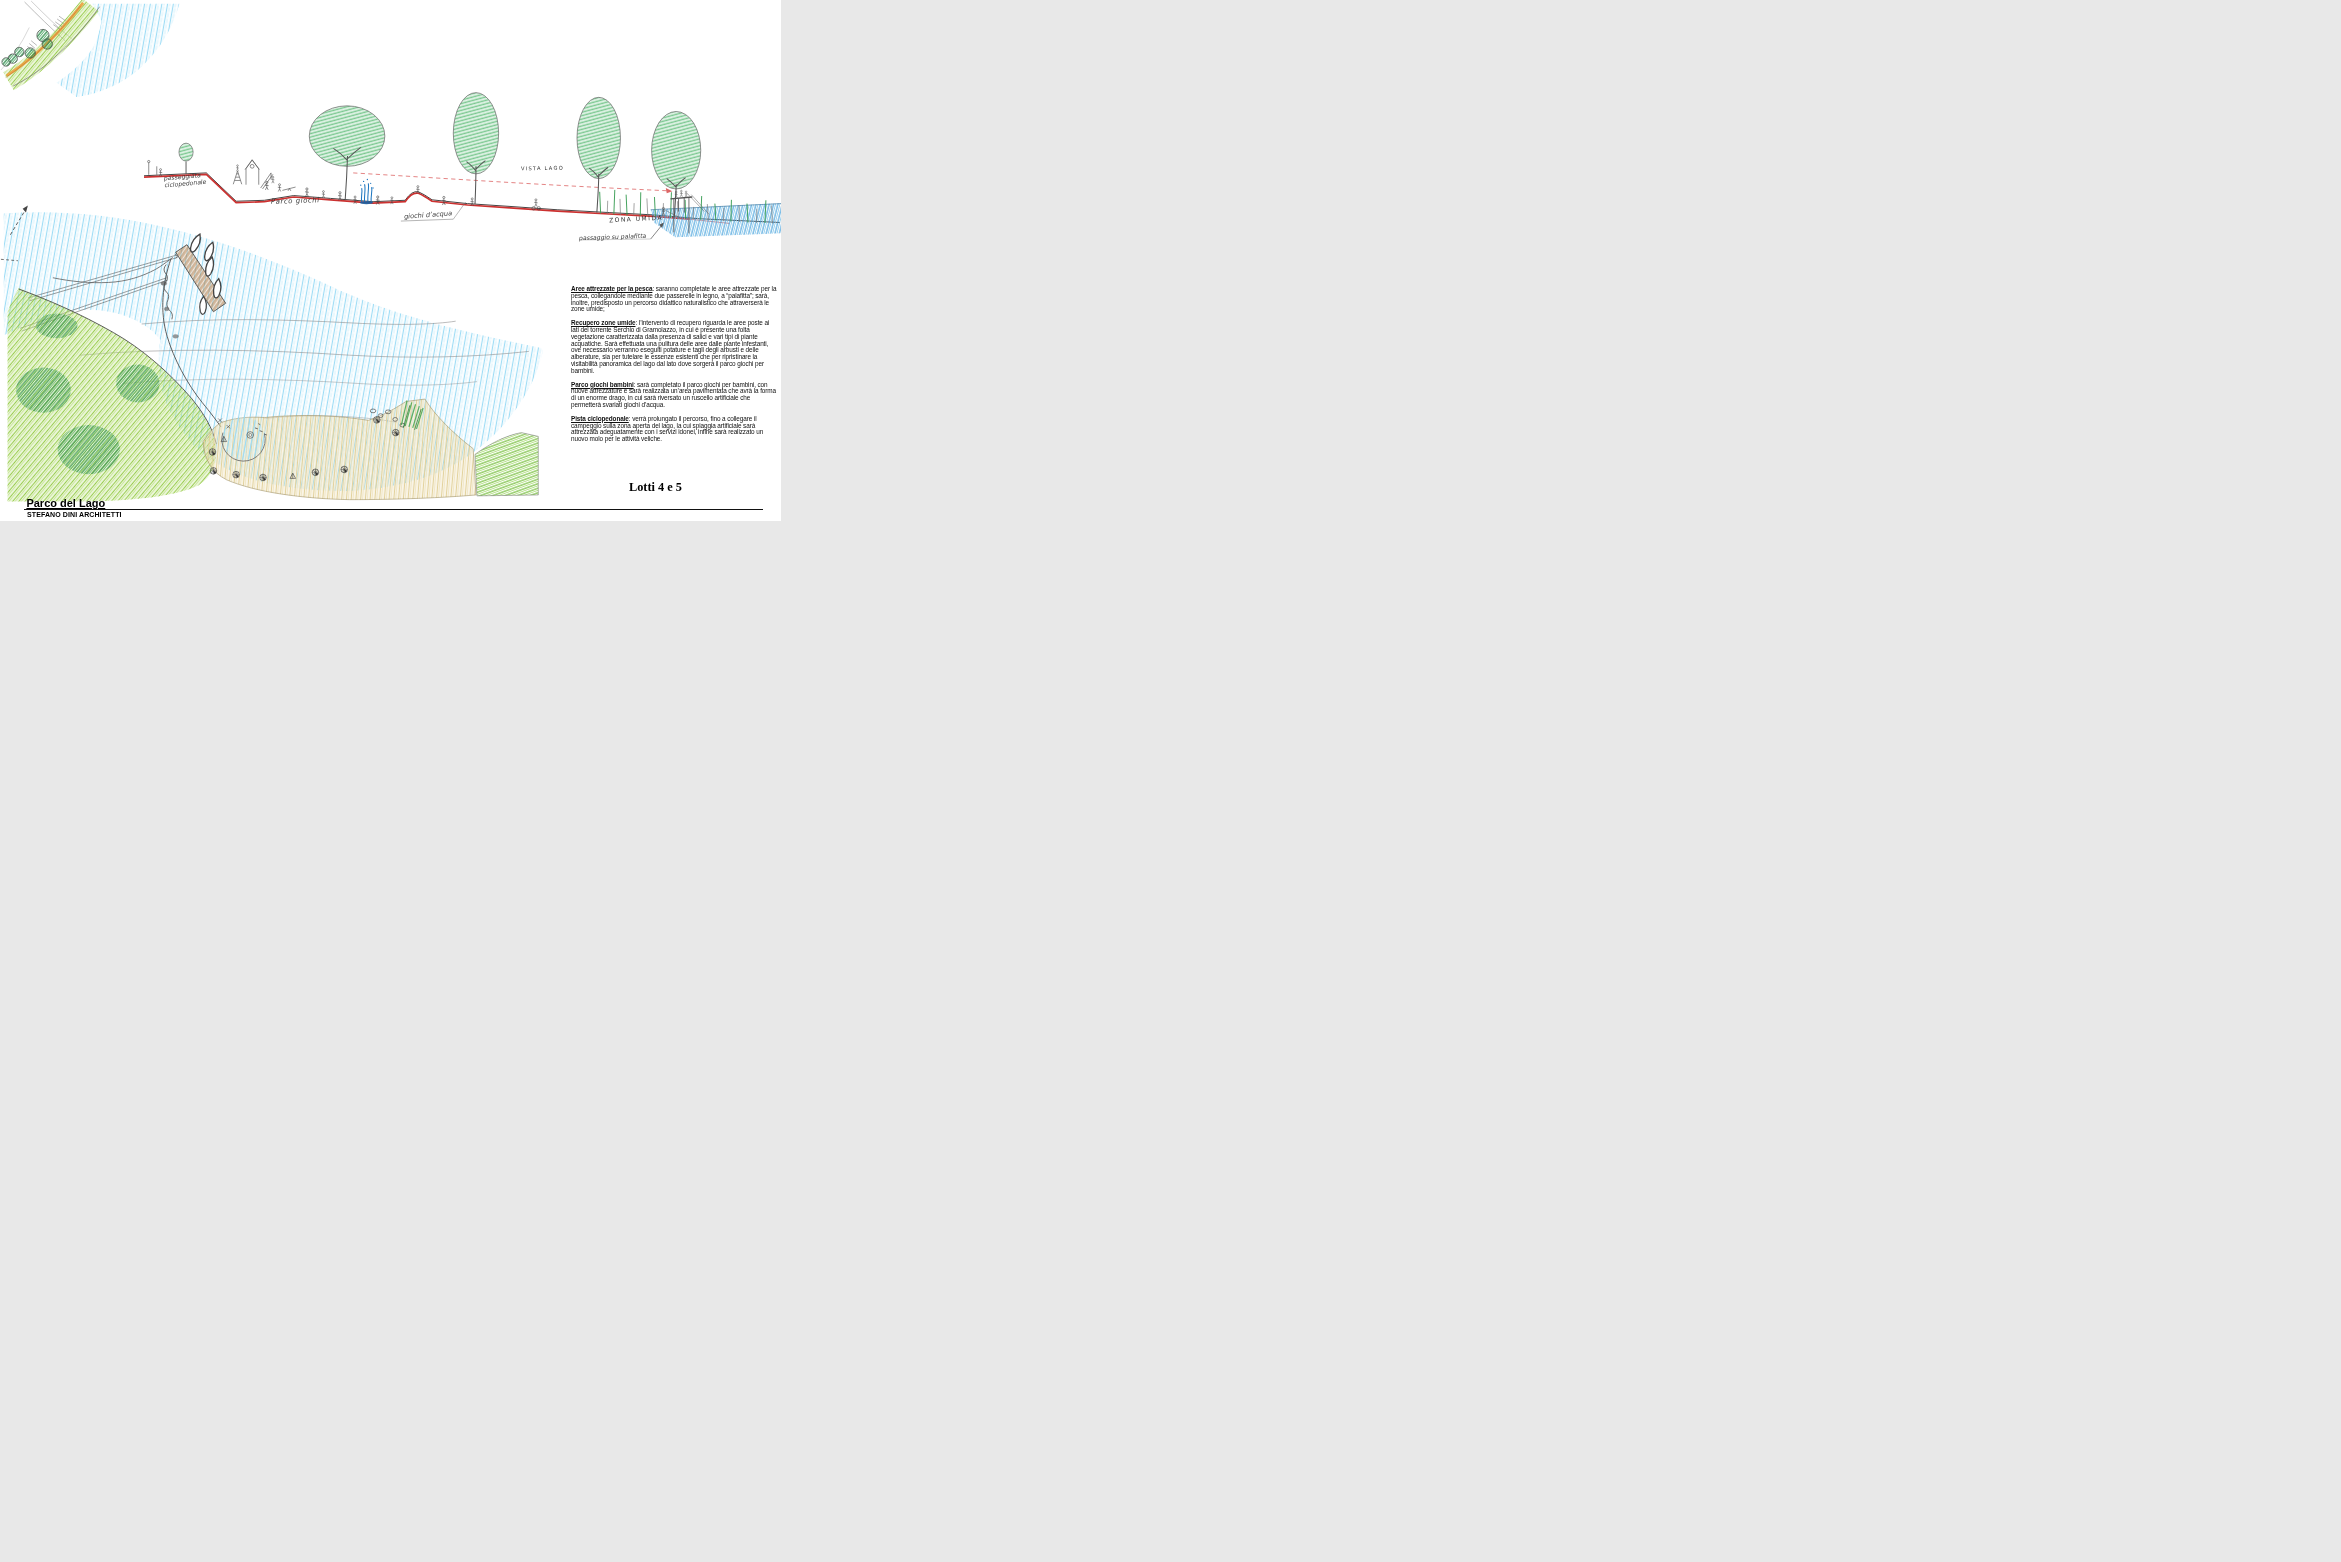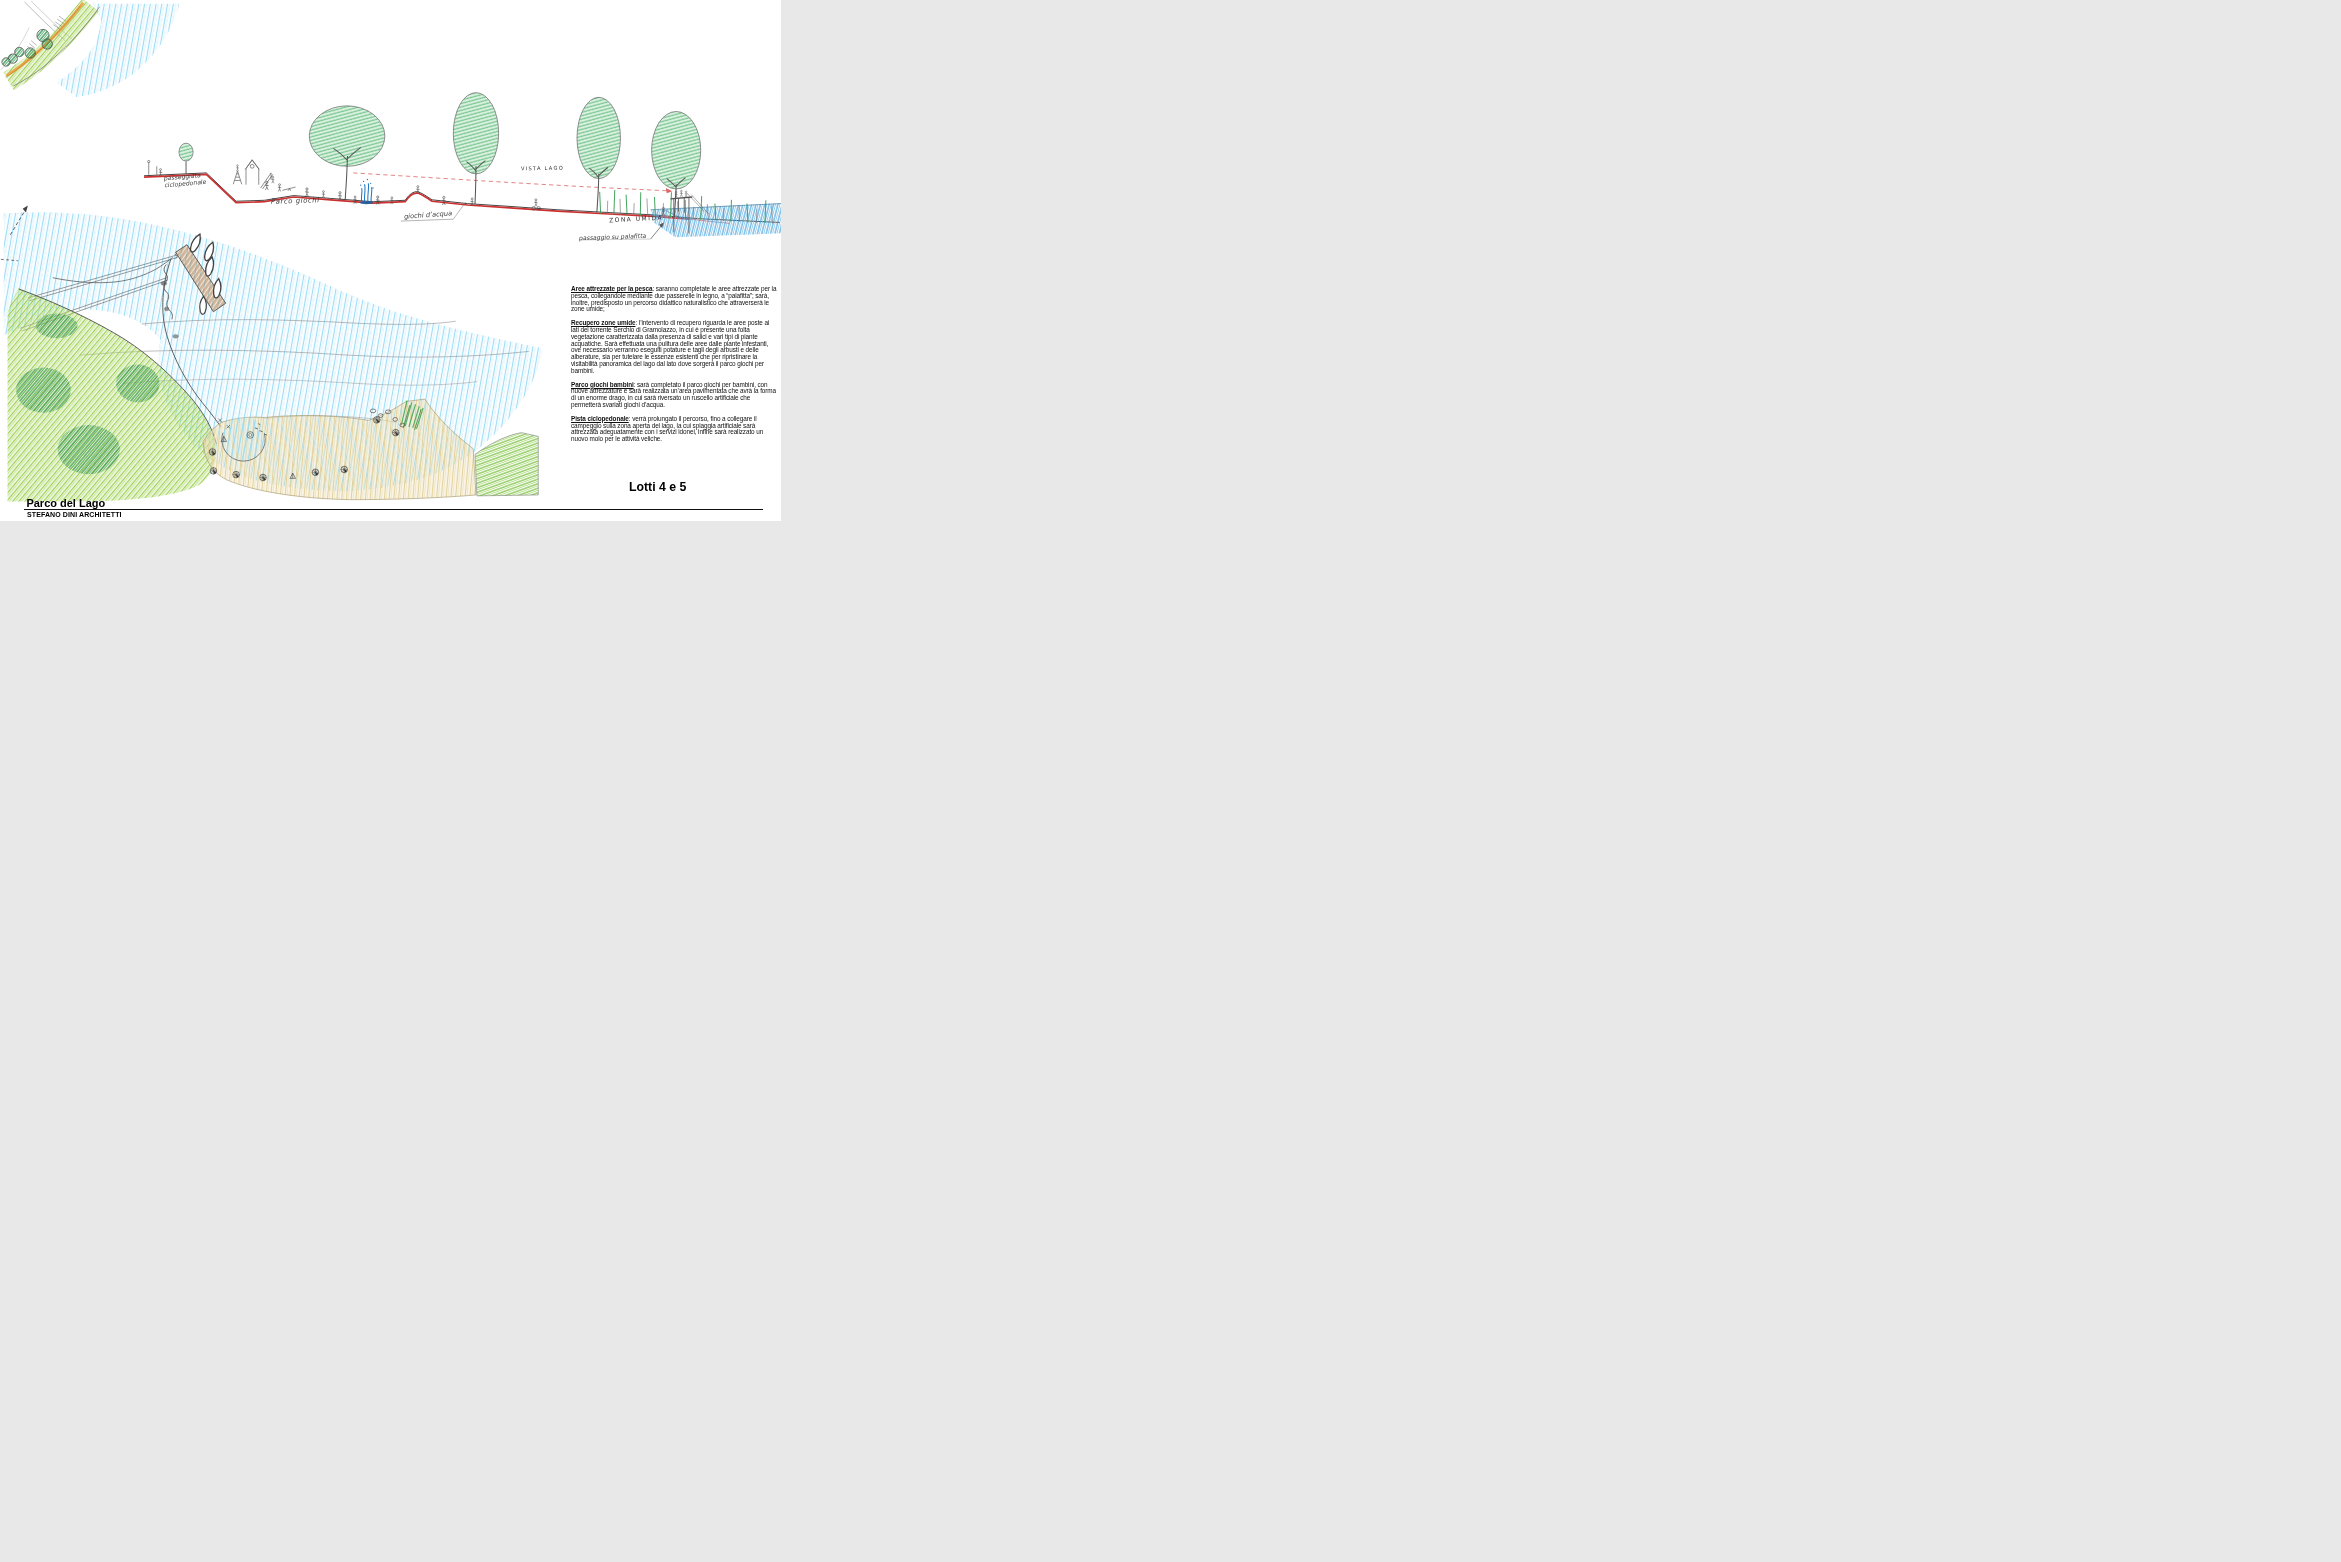--- a/index.html
+++ b/index.html
@@ -8,24 +8,24 @@
   .sketch-svg{position:absolute;left:0;top:0;}
   
   .notes{position:absolute;left:571px;top:286px;width:207px;color:#101010;
          font-size:6.4px;line-height:6.8px;letter-spacing:-0.1px;}
   .notes p{margin:0 0 7px 0;}
   .nh{font-weight:700;text-decoration:underline;text-decoration-thickness:0.9px;text-underline-offset:0.9px;}
   
   .hand{position:absolute;color:#3d3d3d;font-family:"DejaVu Sans",sans-serif;font-style:italic;}
   .hand.caps{font-style:normal;color:#333;}
   
-  .ftitle{position:absolute;left:26.4px;top:497px;font-weight:700;font-size:11px;color:#000;}
+  .ftitle{position:absolute;left:26.4px;top:497px;font-weight:700;font-size:11px;color:#000;text-decoration:underline;}
   .frule{position:absolute;left:23.6px;top:509px;width:739px;height:1.4px;background:#111;}
   .fstudio{position:absolute;left:27px;top:511px;font-weight:700;font-size:7px;letter-spacing:0.1px;color:#000;}
-  .lotti{position:absolute;left:629px;top:480px;font-family:Liberation Sans, sans-serif;
+  .lotti{position:absolute;left:629px;top:480px;font-family:Liberation Serif, serif;
          font-weight:700;font-size:12.3px;color:#000;}
 </style>
 </head>
 <body>
 
 <div class="page">
 
   <svg class="sketch-svg" width="781" height="521" viewBox="0 0 1654 1103">
     <defs>
       <pattern id="pw" width="12" height="12" patternUnits="userSpaceOnUse" patternTransform="rotate(10)">

